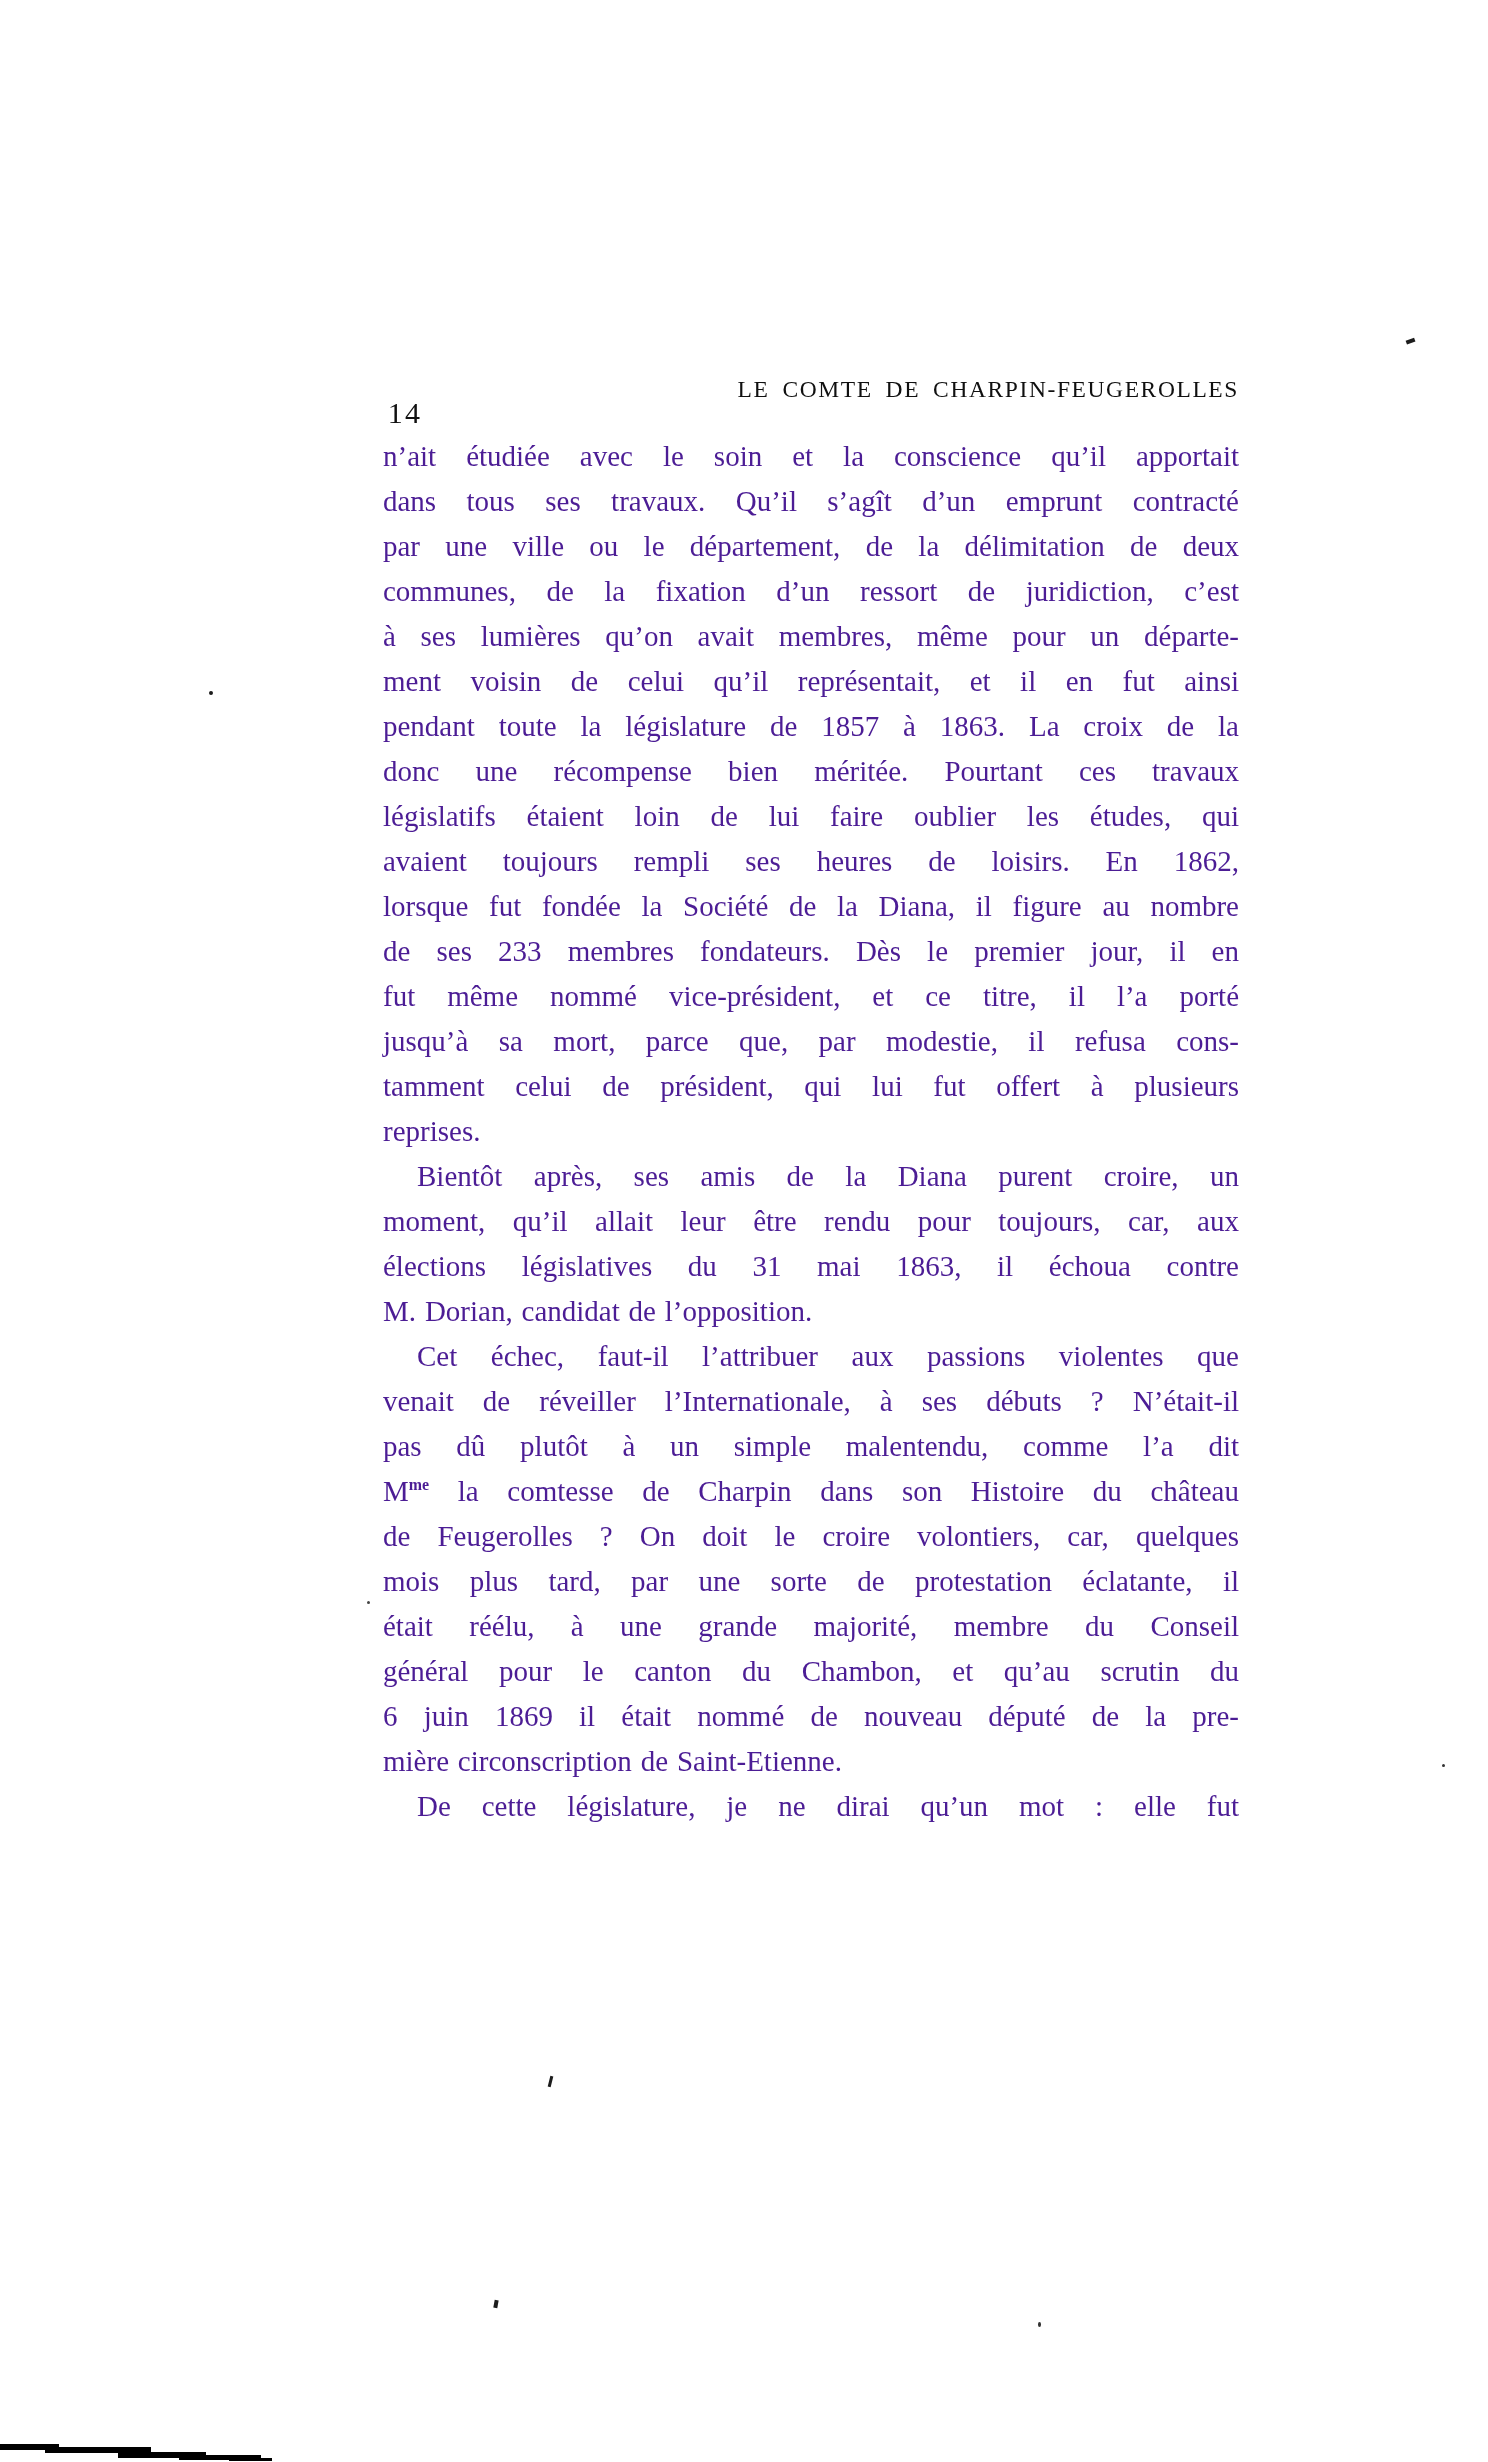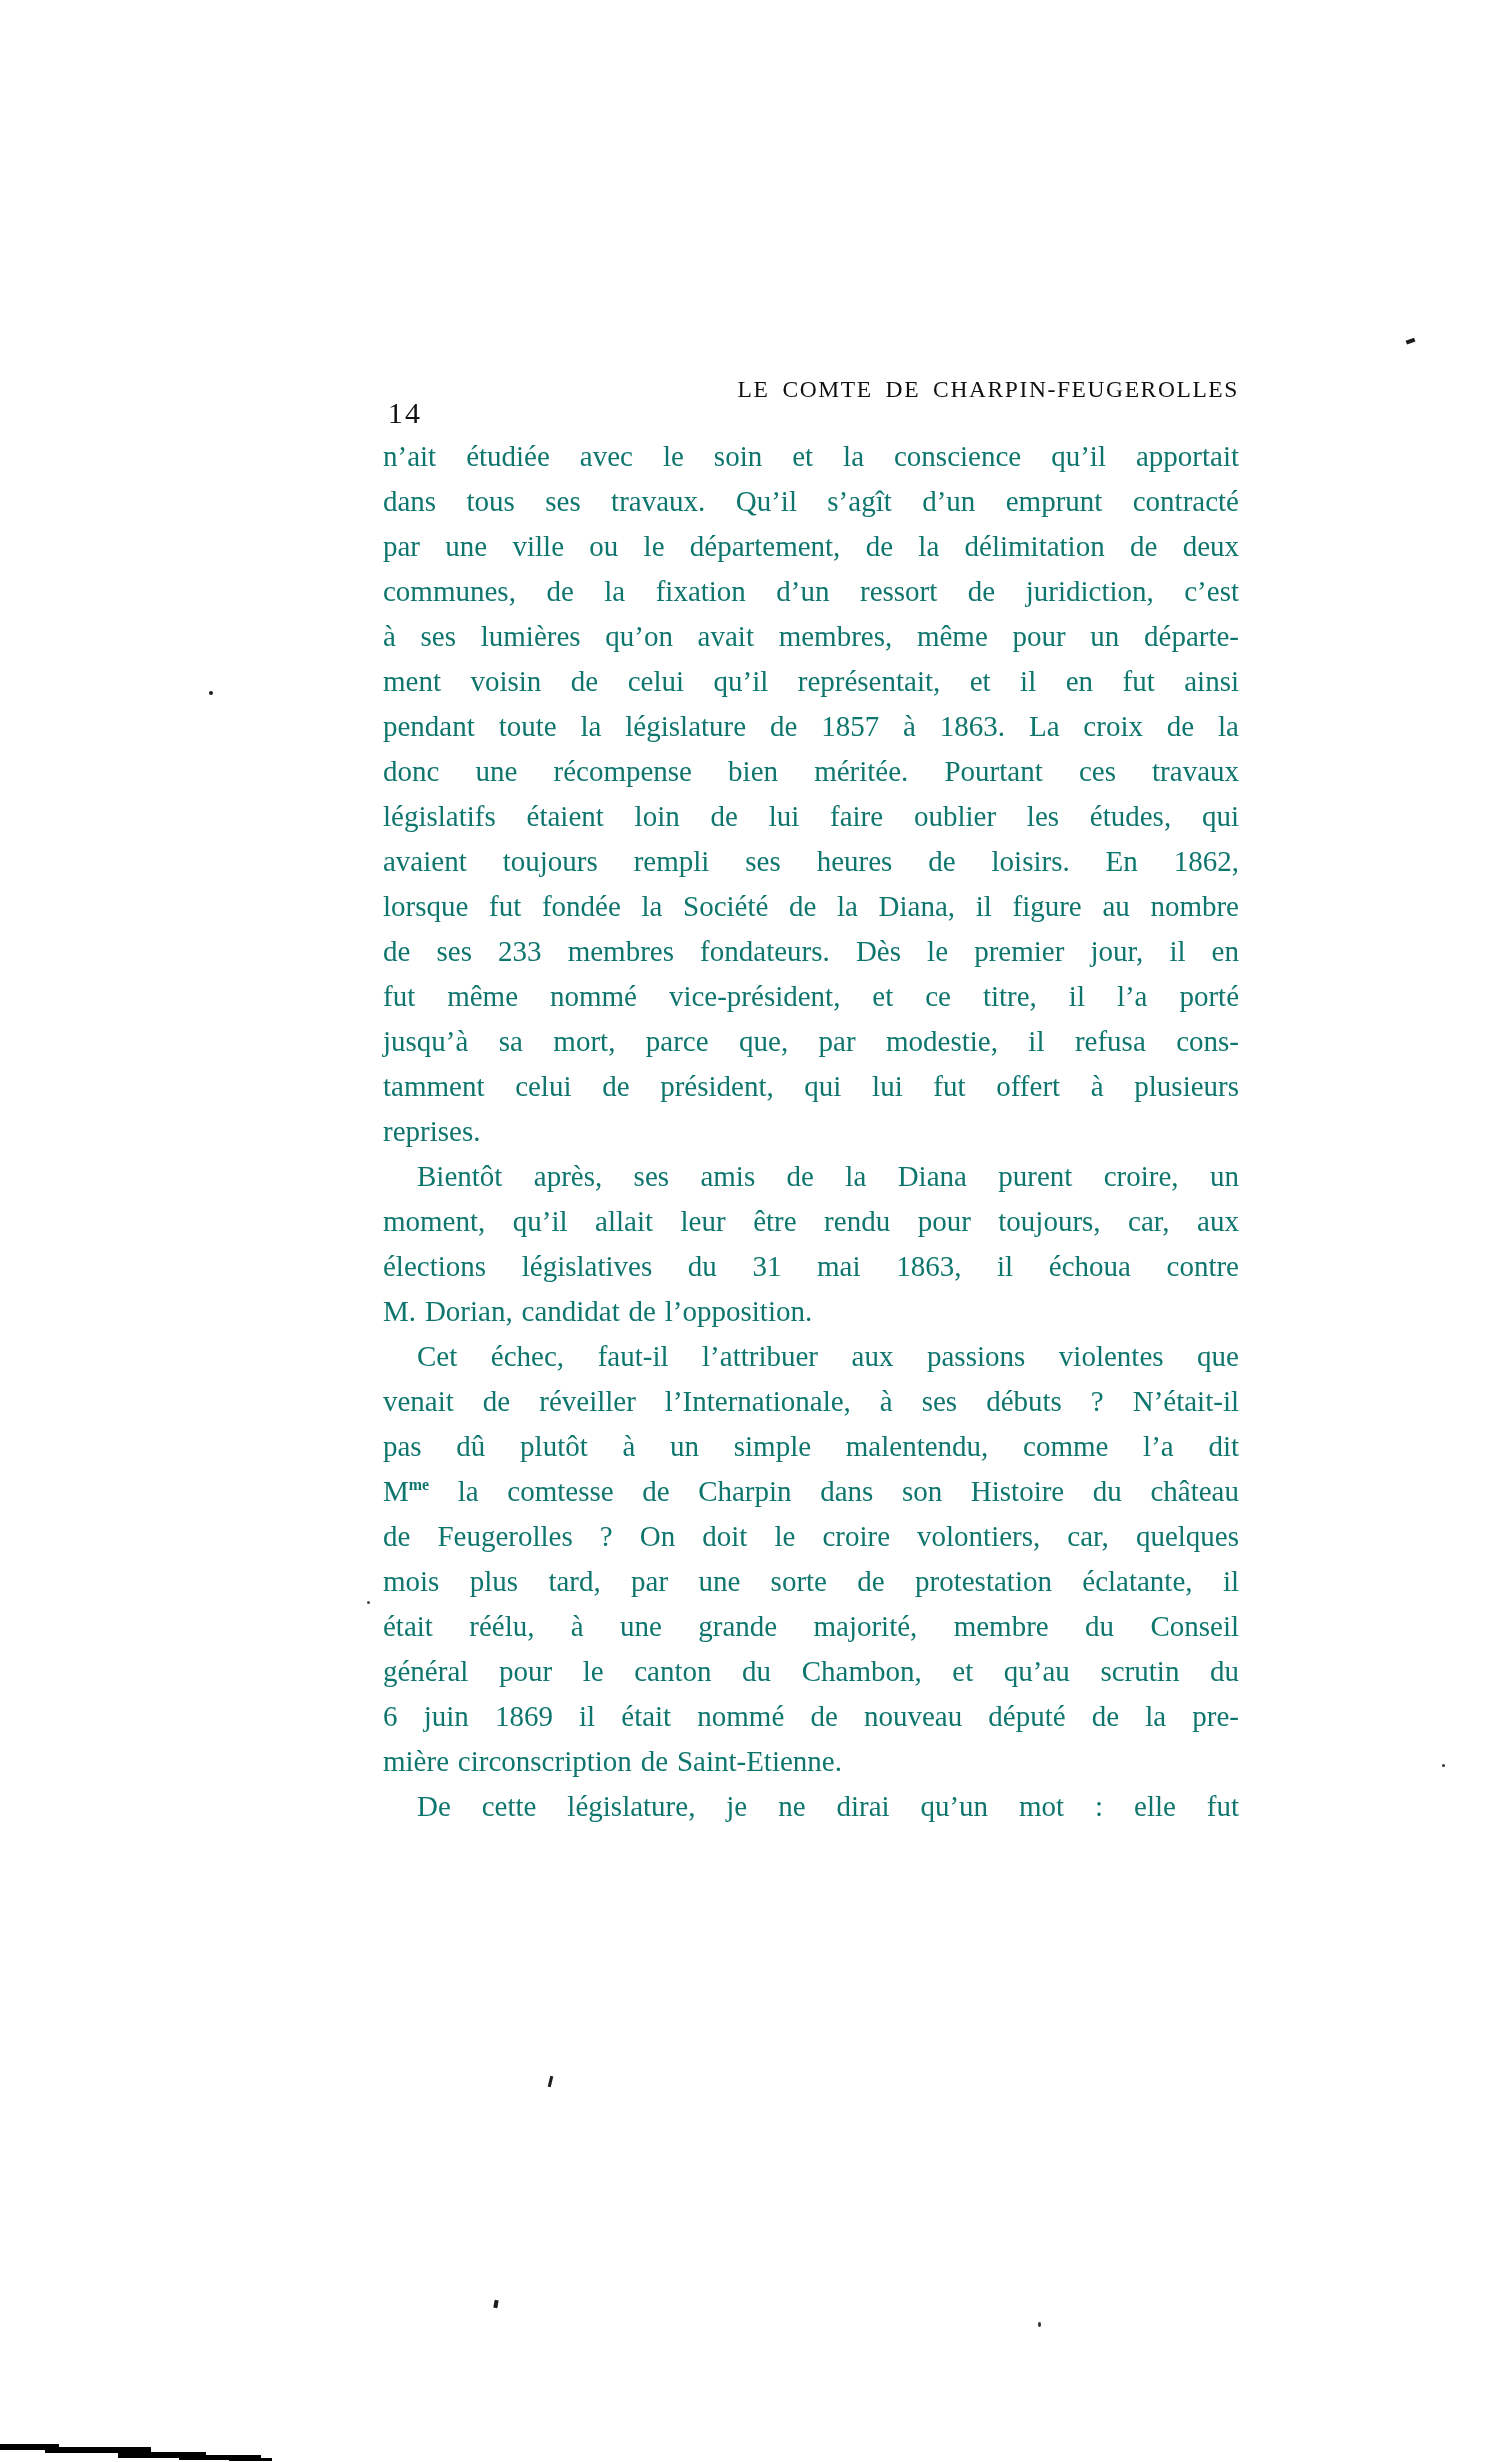--- a/index.html
+++ b/index.html
@@ -28,21 +28,21 @@
   .text-block{
     position:absolute;top:434px;left:383px;width:856px;
   }
   .line{
     height:45px;line-height:45px;
     font-size:29px;
     text-align:justify;
     text-align-last:justify;
     word-spacing:1.6px;
     white-space:nowrap;
-    color:#0f766e;
+    color:#4c1d95;
   }
   .line.indent{text-indent:34px;}
   .line.last{text-align:right;text-align-last:left;}
   .line sup{font-size:0.55em;line-height:0;vertical-align:super;font-weight:bold;}
   
   .artifact{position:absolute;background:#1c1c1c;}
   .dot{border-radius:50%;}
   .seg{background:#000;}
 </style>
 </head>

